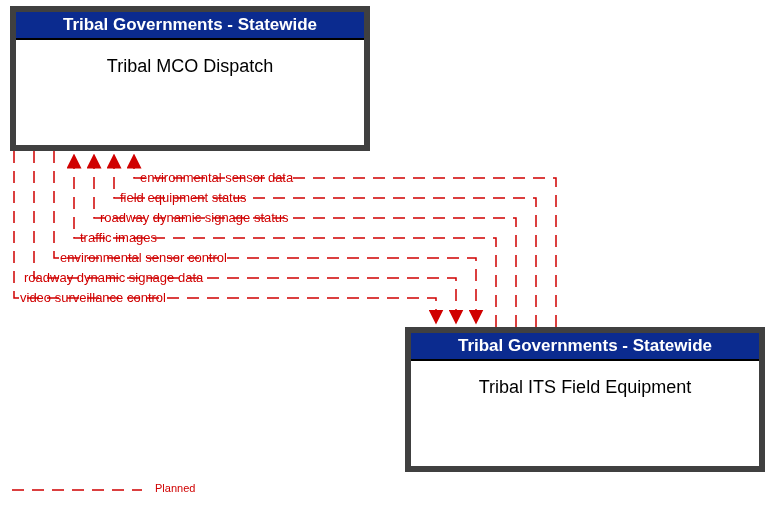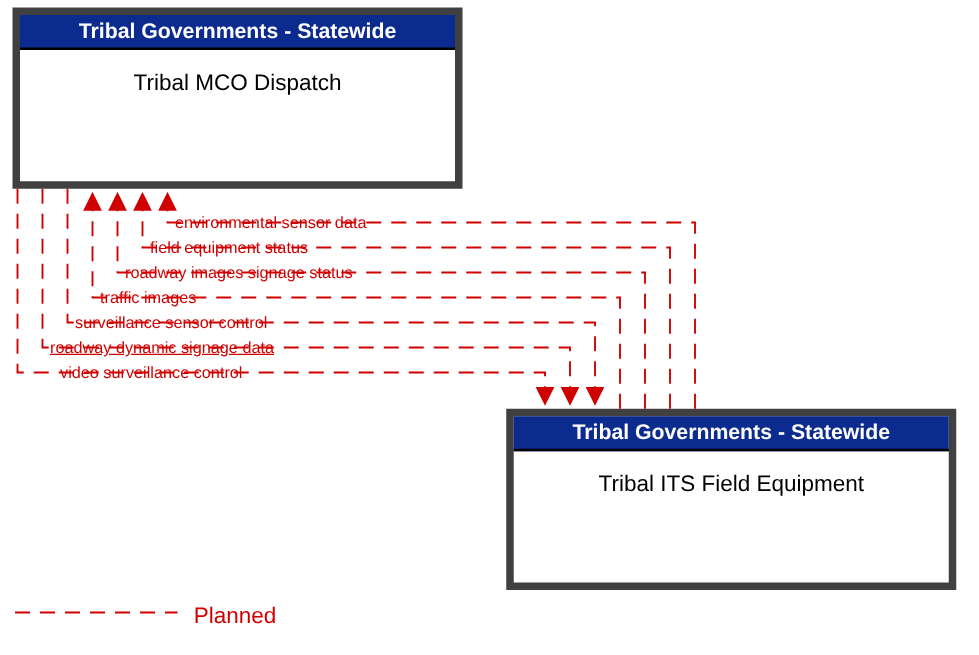--- a/index.html
+++ b/index.html
@@ -35,21 +35,21 @@
   }
   .flow-label {
     position: absolute;
     color: #d00000;
     font-size: 13px;
     white-space: nowrap;
   }
   .legend-label {
     position: absolute;
     color: #d00000;
-    font-size: 18px;
+    font-size: 11px;
   }
   svg.flows {
     position: absolute;
     left: 0; top: 0;
     width: 783px; height: 524px;
     pointer-events: none;
   }
   .dash { stroke: #d00000; stroke-width: 1.5; stroke-dasharray: 12 8; fill: none; }
   .arrow { fill: #d00000; }
 </style>
@@ -85,20 +85,20 @@
 
   <path class="dash" d="M34,151 L34,278 L456,278 L456,317" marker-end="url(#arw)"></path>
 
   <path class="dash" d="M14,151 L14,298 L436,298 L436,317" marker-end="url(#arw)"></path>
 
   <path class="dash" d="M12,490 L142,490"></path>
 </svg>
 
 <div class="flow-label" style="left:140px; top:170px;text-align:center;">environmental sensor data</div>
 <div class="flow-label" style="left:120px; top:190px;">field equipment status</div>
-<div class="flow-label" style="left:100px; top:210px;">roadway images signage status</div>
+<div class="flow-label" style="left:100px; top:210px;">roadway dynamic signage status</div>
 <div class="flow-label" style="left:80px; top:230px;">traffic images</div>
 
-<div class="flow-label" style="left:60px; top:250px;">surveillance sensor control</div>
-<div class="flow-label" style="left:40px; top:270px;text-decoration:underline;">roadway dynamic signage data</div>
-<div class="flow-label" style="left:20px; top:290px;margin-left:28px;">video surveillance control</div>
+<div class="flow-label" style="left:60px; top:250px;">environmental sensor control</div>
+<div class="flow-label" style="left:24px; top:270px;">roadway dynamic signage data</div>
+<div class="flow-label" style="left:20px; top:290px;">video surveillance control</div>
 
 <div class="legend-label" style="left:155px; top:482px;">Planned</div>
 
 </body></html>

